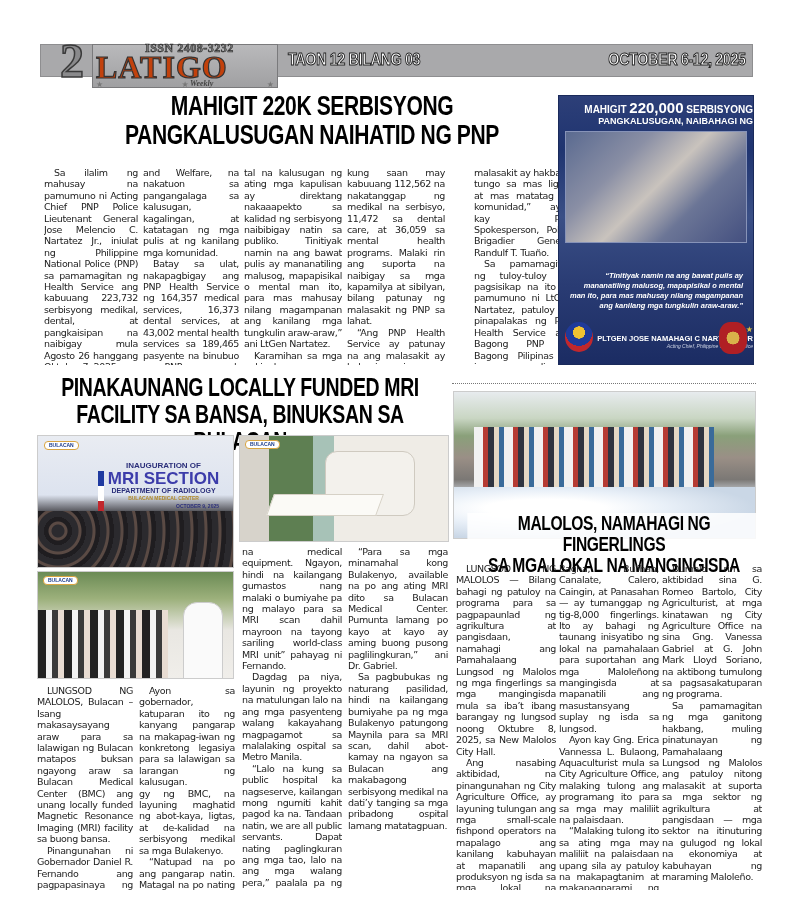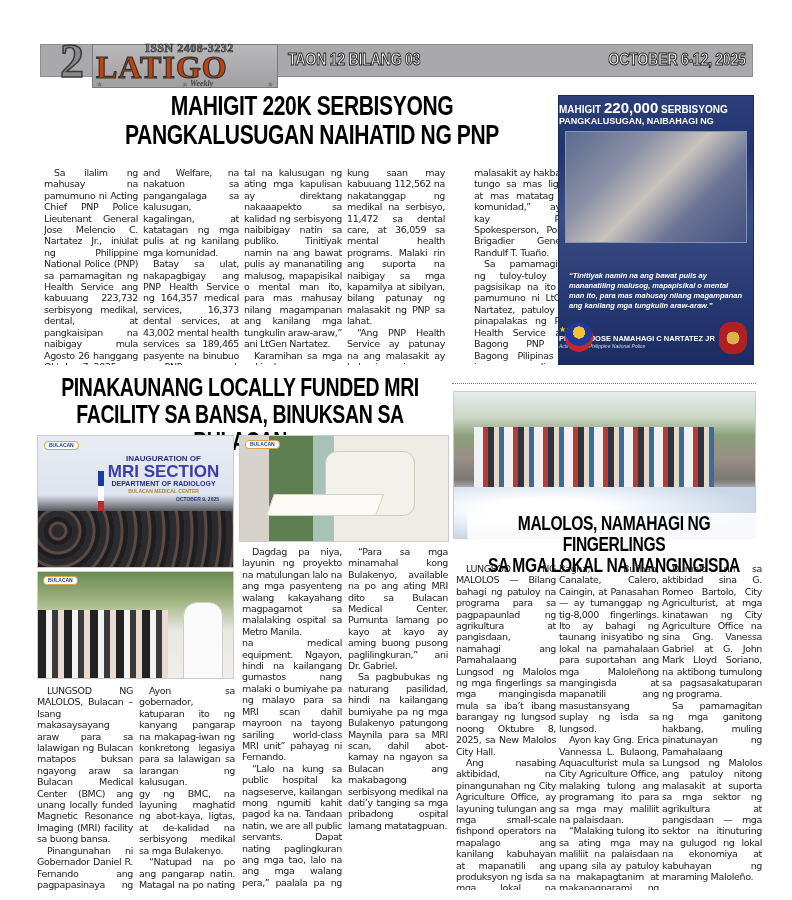--- a/index.html
+++ b/index.html
@@ -23,21 +23,21 @@
   .hl1{left:-8px;top:92px;width:640px;font-size:27px;line-height:29px}
   .hl2{left:-30px;top:374px;width:540px;font-size:25px;line-height:27px}
   .hl3{left:426px;top:513px;width:376px;font-size:20px;line-height:21px;background:rgba(255,255,255,.85)}
 
   
   .col{position:absolute;font-family:"DejaVu Sans",sans-serif;font-size:9.5px;line-height:11.4px;color:#1c1c1c;text-align:justify;hyphens:auto;overflow:hidden;letter-spacing:-.35px}
   .col p{text-indent:10px}
 
   
   .img{position:absolute;overflow:hidden;border:1px solid #ccc}
-  .poster{position:absolute;left:558px;top:95px;width:196px;height:270px;background:linear-gradient(#2d3f78 0,#1f3470 20%,#3a4f86 45%,#2a3c74 70%,#1b2c63 100%);border:1px solid #1a2a5a;color:#fff;text-align:left}
+  .poster{position:absolute;left:558px;top:95px;width:196px;height:270px;background:linear-gradient(#2d3f78 0,#1f3470 20%,#3a4f86 45%,#2a3c74 70%,#1b2c63 100%);border:1px solid #1a2a5a;color:#fff;text-align:right}
   .poster .p1{font:bold 10px/12px "Liberation Sans",sans-serif;margin-top:6px}
   .poster .p1 b{font-size:15px}
   .poster .p2{font:bold 9px/11px "Liberation Sans",sans-serif}
   .poster .p3{font:bold 15px/17px "Liberation Sans",sans-serif}
   .poster .photos{margin:4px 6px;height:112px;background:linear-gradient(135deg,#5a6a90,#8a8fa5 30%,#c9c3bd 50%,#6b7596 70%,#445080);border:1px solid #8793b8}
   .poster .quote{font:italic bold 7.5px/10px "Liberation Sans",sans-serif;padding:24px 10px 0}
   .poster .rank{font-size:8px;color:#e2c040;margin-top:14px}
   .poster .name{font:bold 7.5px/9px "Liberation Sans",sans-serif}
   .poster .role{font:italic 5px/6px "Liberation Sans",sans-serif;color:#cfd5e6}
   .seal-l{position:absolute;left:6px;bottom:12px;width:28px;height:30px;border-radius:50% 50% 50% 50%;background:radial-gradient(circle at 50% 35%,#f1c232 0 25%,#1f3a9a 26% 55%,#c1272d 56%)}
@@ -106,21 +106,21 @@
 <div class="divider" style="left:452px;top:383px;width:304px"></div>
 
 <div class="hl hl2">
   <div>PINAKAUNANG LOCALLY FUNDED MRI</div>
   <div>FACILITY SA BANSA, BINUKSAN SA BULACAN</div>
 </div>
 
 <div class="img" style="left:37px;top:435px;width:197px;height:133px;background:linear-gradient(#e9ecf2 0,#dde3ef 45%,#3b3a3f 60%,#2a2628 100%)">
   <div class="abs" style="left:6px;top:5px;font:bold 5px/7px 'Liberation Sans',sans-serif;color:#1a3a8a;background:#fff;border:1px solid #d9a441;border-radius:4px;padding:0 4px">BULACAN</div>
   <div class="abs" style="left:58px;top:8px;width:135px;text-align:center;color:#2b2f7a">
-    <div style="font:bold 8px/9px 'Liberation Sans',sans-serif;margin-top:10px">INAUGURATION OF</div>
+    <div style="font:bold 8px/9px 'Liberation Sans',sans-serif;margin-top:17px">INAUGURATION OF</div>
     <div style="font:bold 17px/17px 'Liberation Sans',sans-serif;color:#3c3caa">MRI SECTION</div>
     <div style="font:bold 7px/8px 'Liberation Sans',sans-serif">DEPARTMENT OF RADIOLOGY</div>
     <div style="font:bold 5px/7px 'Liberation Sans',sans-serif;color:#b08a2a">BULACAN MEDICAL CENTER</div>
     <div style="font:bold 5px/8px 'Liberation Sans',sans-serif;text-align:right;padding-right:12px">OCTOBER 9, 2025</div>
   </div>
   <div class="abs" style="left:60px;top:35px;width:6px;height:45px;background:linear-gradient(#1f3aa0 33%,#fff 33% 66%,#c1272d 66%)"></div>
   <div class="abs" style="left:0;top:75px;width:197px;height:58px;background:repeating-radial-gradient(circle at 20px 20px,#2b2a2e 0 6px,#5a4a44 7px 9px,#1f1d20 10px 14px)"></div>
 </div>
 
 <div class="img" style="left:239px;top:435px;width:210px;height:107px;background:linear-gradient(90deg,#d7d3cb 0 14%,#5e7f52 14% 35%,#a7c2b7 35% 45%,#efece6 45%)">
@@ -138,22 +138,22 @@
 <div class="col" style="left:37px;top:685px;width:96px;height:205px">
   <p>LUNGSOD NG MALOLOS, Bulacan – Isang makasaysayang araw para sa lalawigan ng Bulacan matapos buksan ngayong araw sa Bulacan Medical Center (BMC) ang unang locally funded Magnetic Resonance Imaging (MRI) facility sa buong bansa.</p>
   <p>Pinangunahan ni Gobernador Daniel R. Fernando ang pagpapasinaya ng bagong pasilidad sa ilalim ng Department of Radiolo-</p>
 </div>
 <div class="col" style="left:139px;top:685px;width:96px;height:205px">
   <p>Ayon sa gobernador, katuparan ito ng kanyang pangarap na makapag-iwan ng konkretong legasiya para sa lalawigan sa larangan ng kalusugan.</p>
   <p style="text-indent:0">gy ng BMC, na layuning maghatid ng abot-kaya, ligtas, at de-kalidad na serbisyong medikal sa mga Bulakenyo.</p>
   <p>“Natupad na po ang pangarap natin. Matagal na po nating hangarin na magkaroon ang BMC ng ganitong high-tech</p>
 </div>
 <div class="col" style="left:242px;top:546px;width:100px;height:344px">
+  <p style="text-indent:0">na medical equipment. Ngayon, hindi na kailangang gumastos nang malaki o bumiyahe pa ng malayo para sa MRI scan dahil mayroon na tayong sariling world-class MRI unit” pahayag ni Fernando.</p>
   <p>Dagdag pa niya, layunin ng proyekto na matulungan lalo na ang mga pasyenteng walang kakayahang magpagamot sa malalaking ospital sa Metro Manila.</p>
-  <p style="text-indent:0">na medical equipment. Ngayon, hindi na kailangang gumastos nang malaki o bumiyahe pa ng malayo para sa MRI scan dahil mayroon na tayong sariling world-class MRI unit” pahayag ni Fernando.</p>
   <p>“Lalo na kung sa public hospital ka nagseserve, kailangan mong ngumiti kahit pagod ka na. Tandaan natin, we are all public servants. Dapat nating paglingkuran ang mga tao, lalo na ang mga walang pera,” paalala pa ng tinaguriang People’s Governor.</p>
 
 </div>
 <div class="col" style="left:348px;top:546px;width:100px;height:344px">
   <p>“Para sa mga minamahal kong Bulakenyo, available na po ang ating MRI dito sa Bulacan Medical Center. Pumunta lamang po kayo at kayo ay aming buong pusong paglilingkuran,” ani Dr. Gabriel.</p>
   <p>Sa pagbubukas ng naturang pasilidad, hindi na kailangang bumiyahe pa ng mga Bulakenyo patungong Maynila para sa MRI scan, dahil abot-kamay na ngayon sa Bulacan ang makabagong serbisyong medikal na dati’y tanging sa mga pribadong ospital lamang matatagpuan.</p>
 
 </div>
 
 <div class="img" style="left:453px;top:391px;width:303px;height:148px;background:linear-gradient(#e7ebee 0,#c9d6c3 18%,#8aa07a 30%,#9a8f86 45%,#7b7875 60%,#dfe6ef 72%,#f6f8fb 100%)">

